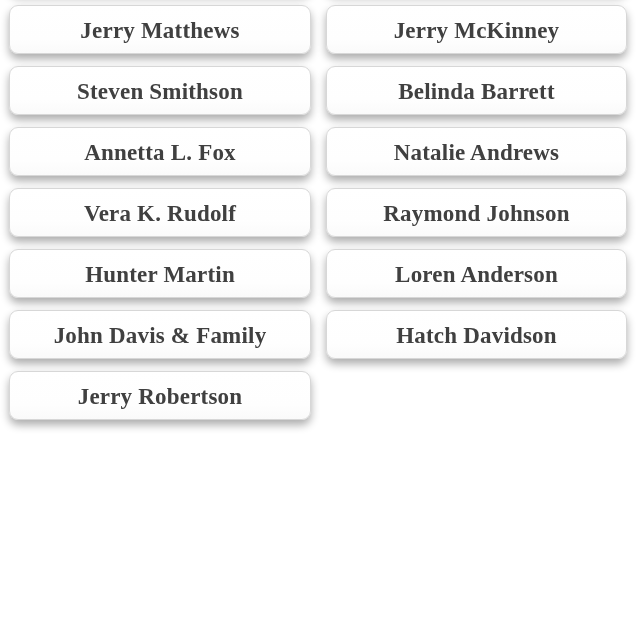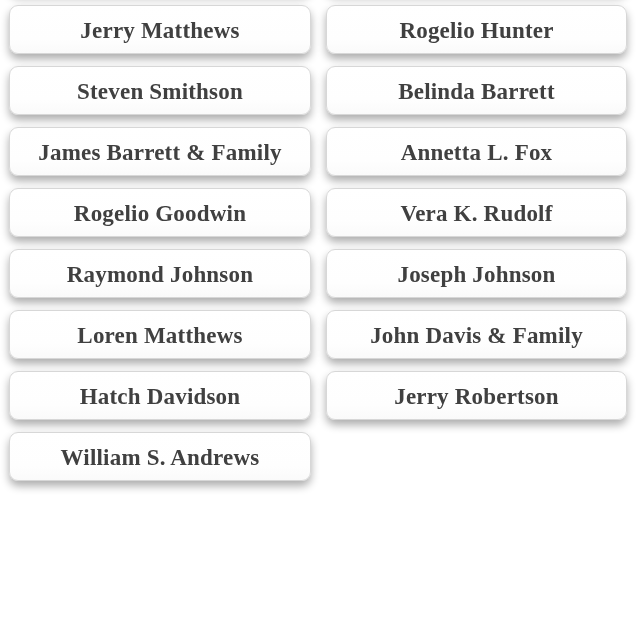--- a/index.html
+++ b/index.html
@@ -52,56 +52,50 @@
 <div class="sheet">
   <div class="grid">
 
     <div class="card"></div>
     <div class="card"></div>
 
     <div class="card">
       <span class="name">Jerry Matthews</span>
     </div>
     <div class="card">
-      <span class="name">Rogelio Hunter</span>
+      <span class="name">Jerry McKinney</span>
     </div>
     <div class="card">
       <span class="name">Steven Smithson</span>
     </div>
     <div class="card">
       <span class="name">Belinda Barrett</span>
     </div>
     <div class="card">
-      <span class="name">James Barrett &amp; Family</span>
-    </div>
-    <div class="card">
       <span class="name">Annetta L. Fox</span>
     </div>
     <div class="card">
-      <span class="name">Rogelio Goodwin</span>
+      <span class="name">Natalie Andrews</span>
     </div>
     <div class="card">
       <span class="name">Vera K. Rudolf</span>
     </div>
     <div class="card">
       <span class="name">Raymond Johnson</span>
     </div>
     <div class="card">
-      <span class="name">Joseph Johnson</span>
+      <span class="name">Hunter Martin</span>
     </div>
     <div class="card">
-      <span class="name">Loren Matthews</span>
+      <span class="name">Loren Anderson</span>
     </div>
     <div class="card">
       <span class="name">John Davis &amp; Family</span>
     </div>
     <div class="card">
       <span class="name">Hatch Davidson</span>
     </div>
     <div class="card">
       <span class="name">Jerry Robertson</span>
     </div>
-    <div class="card">
-      <span class="name">William S. Andrews</span>
-    </div>
 
   </div>
 </div>
 
 </body></html>

